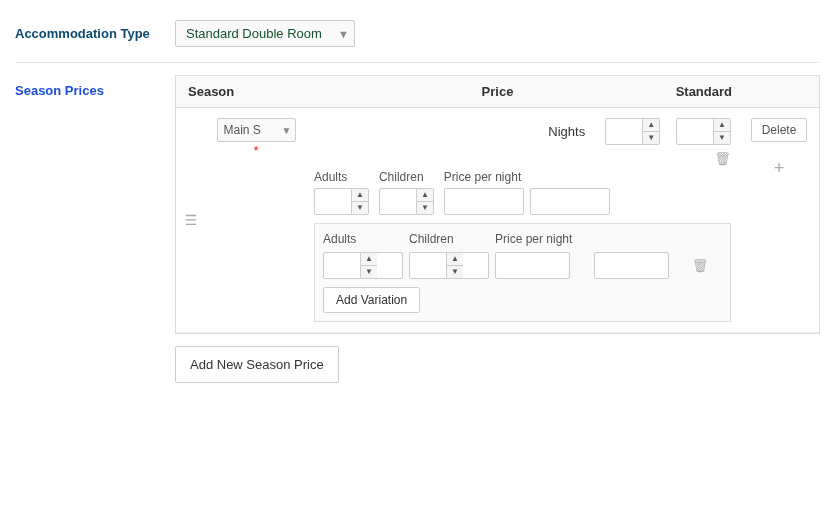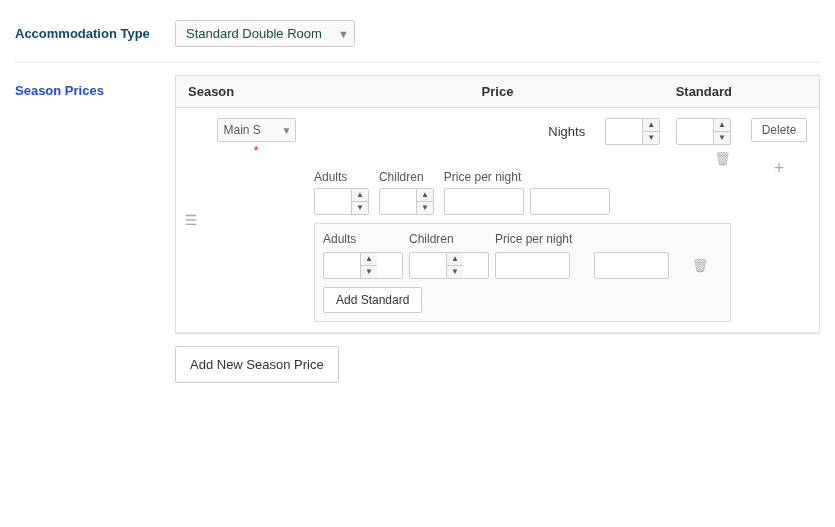--- a/index.html
+++ b/index.html
@@ -465,21 +465,21 @@
                 <input type="text" style="">
                 <div class="spinner-btns">
                   <button class="spinner-btn">▲</button>
                   <button class="spinner-btn">▼</button>
                 </div>
               </div>
               <input type="text" class="price-input" style="width: 75px;">
               <input type="text" class="price-input" style="width: 75px;">
               <span style="color:#aaa; cursor:pointer; font-size:13px;">🗑</span>
             </div>
-            <button class="add-variation-btn">Add Standard</button>
+            <button class="add-variation-btn">Add Variation</button>
           </div>
         </div>
 
         <div class="actions-col">
           <button class="delete-btn">Delete</button>
           <button class="add-col-btn">+</button>
         </div>
       </div>
     </div>
 

